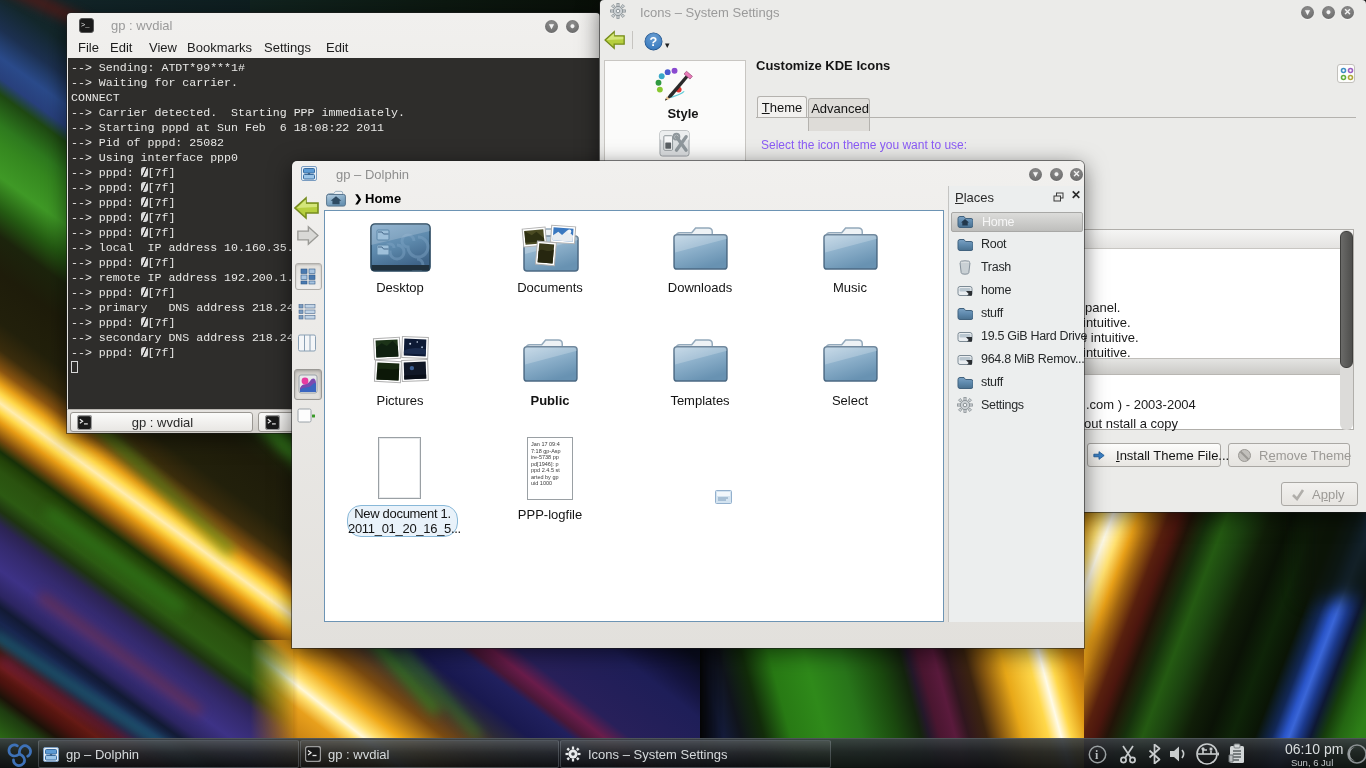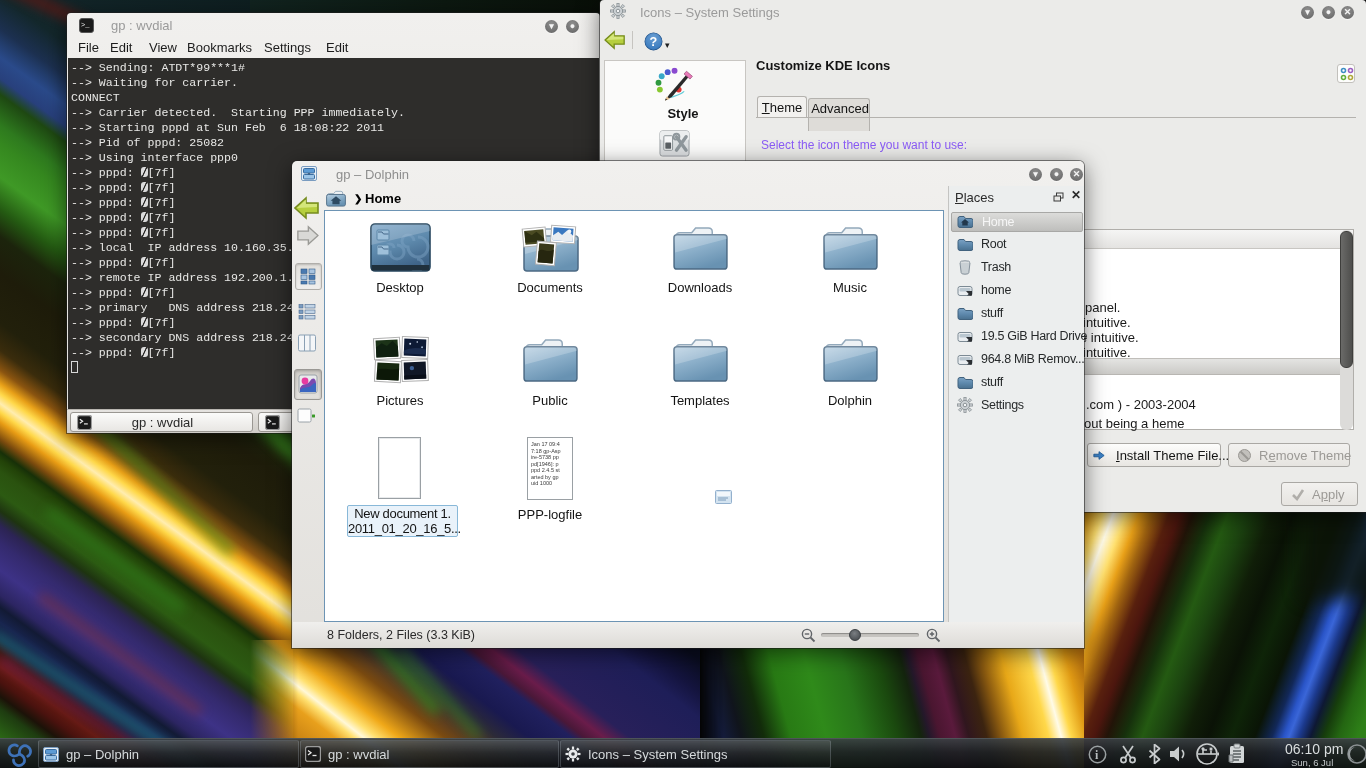--- a/index.html
+++ b/index.html
@@ -335,21 +335,21 @@
  <div style="position:absolute;left:161px;top:138px;font-size:12px;color:#8b5cf6;">Select the icon theme you want to use:</div>
 
  <div style="position:absolute;left:157px;top:229px;width:597px;height:201px;border:1px solid #b0aeaa;background:#fff;">
    <div style="position:absolute;left:0;top:0;width:595px;height:19px;background:linear-gradient(#f5f5f4,#e4e3e1);border-bottom:1px solid #c8c6c2;"></div>
    <div style="position:absolute;left:327px;top:70px;font-size:13px;color:#1a1a1a;">panel.</div>
    <div style="position:absolute;left:325px;top:85px;font-size:13px;color:#1a1a1a;">intuitive.</div>
    <div style="position:absolute;left:322px;top:100px;font-size:13px;color:#1a1a1a;">e intuitive.</div>
    <div style="position:absolute;left:325px;top:115px;font-size:13px;color:#1a1a1a;">intuitive.</div>
    <div style="position:absolute;left:0;top:128px;width:595px;height:17px;background:linear-gradient(#e4e4e2,#cbcac7);border-top:1px solid #c0beba;border-bottom:1px solid #b8b6b2;"></div>
    <div style="position:absolute;left:328px;top:167px;font-size:13px;color:#1a1a1a;">.com ) - 2003-2004</div>
-   <div style="position:absolute;left:326px;top:186px;font-size:13px;color:#1a1a1a;">out being a heme</div>
+   <div style="position:absolute;left:326px;top:186px;font-size:13px;color:#1a1a1a;">out nstall a copy</div>
  </div>
  <div style="position:absolute;left:740px;top:230px;width:13px;height:200px;background:#dcdbd9;border-radius:6px;"></div>
  <div style="position:absolute;left:740px;top:231px;width:13px;height:137px;background:linear-gradient(90deg,#6a6a68,#4e4e4c);border-radius:6px;border:1px solid #3e3e3c;"></div>
  <div class="ssbtn" style="left:487px;top:443px;width:134px;">
    <svg class="ic" style="left:5px;top:6px;" width="12" height="11" viewBox="0 0 14 12">
         <path d="M1 4.5 h6 V1.5 L13 6 7 10.5 v-3 H1z" fill="#3b7fc4" stroke="#1d5a96"></path>
       </svg>
    <span style="position:absolute;left:28px;top:4px;"><u>I</u>nstall Theme File...</span>
     </div>
  <div class="ssbtn dis" style="left:628px;top:443px;width:122px;">
@@ -553,24 +553,24 @@
    <rect x="0.5" y="0.5" width="16" height="13" rx="1" fill="#cfe0ef" stroke="#88a8c8" opacity="0.9"></rect>
    <rect x="2" y="2" width="13" height="4" fill="#f2f7fb"></rect>
         <path d="M3 8 h10 M3 10 h8" stroke="#7d9cba"></path>
       </svg>
     </div>
  <div class="flabel" style="left:78px;top:119px;width:60px;">Desktop</div>
  <div class="flabel" style="left:218px;top:119px;width:80px;">Documents</div>
  <div class="flabel" style="left:368px;top:119px;width:80px;">Downloads</div>
  <div class="flabel" style="left:528px;top:119px;width:60px;">Music</div>
  <div class="flabel" style="left:78px;top:232px;width:60px;">Pictures</div>
- <div class="flabel" style="left:228px;top:232px;width:60px;">Public</div>
+ <div class="flabel" style="left:228px;top:232px;width:60px;font-weight:bold;">Public</div>
  <div class="flabel" style="left:368px;top:232px;width:80px;">Templates</div>
- <div class="flabel" style="left:528px;top:232px;width:60px;">Dolphin</div>
- <div class="flabel" style="left:55px;top:344px;width:111px;background:#e9f2fa;border:1px solid #88b8d8;border-radius:2px;letter-spacing:-0.3px;">New document 1.<br>2011_01_20_16_5...</div>
+ <div class="flabel" style="left:528px;top:232px;width:60px;">Select</div>
+ <div class="flabel" style="left:55px;top:344px;width:111px;background:#e9f2fa;border:1px solid #88b8d8;border-radius:14px;letter-spacing:-0.3px;">New document 1.<br>2011_01_20_16_5...</div>
  <div class="flabel" style="left:215px;top:346px;width:86px;">PPP-logfile</div>
  <div id="places">
   <div style="position:absolute;left:6px;top:4px;font-size:13px;color:#2a2a2a;"><u>P</u>laces</div>
   <div class="ic" style="left:104px;top:6px;">
         <svg width="11" height="11" viewBox="0 0 11 11">
           <rect x="3.5" y="1" width="6.5" height="5" fill="none" stroke="#3a3a3a"></rect>
           <rect x="1" y="4" width="6.5" height="5" fill="#e8e8e6" stroke="#3a3a3a"></rect>
         </svg>
       </div>
   <div style="position:absolute;left:122px;top:2px;font-size:12px;font-weight:bold;color:#2a2a2a;">✕</div>
@@ -640,35 +640,20 @@
   <div class="ic" style="left:8px;top:189px;">
         <svg width="16" height="15" viewBox="0 0 16 14">
           <use href="#folds"></use>
         </svg>
       </div>
   <div class="ic" style="left:8px;top:211px;">
         <svg width="16" height="16">
           <use href="#gear16"></use>
         </svg>
       </div>
- </div>
- <div id="dstat">
-  <span style="position:absolute;left:34px;top:6px;">8 Folders, 2 Files (3.3 KiB)</span>
-  <svg class="ic" style="left:508px;top:6px;" width="15" height="15" viewBox="0 0 15 15">
-        <circle cx="6" cy="6" r="4.6" fill="none" stroke="#606468" stroke-width="1.4"></circle>
-        <path d="M9.5 9.5 l4 4" stroke="#606468" stroke-width="1.8"></path>
-        <path d="M3.8 6 h4.4" stroke="#606468" stroke-width="1.4"></path>
-      </svg>
-  <div style="position:absolute;left:528px;top:11px;width:98px;height:4px;background:#c6c4c0;border-radius:2px;box-shadow:inset 0 1px 1px rgba(0,0,0,.3);"></div>
-  <div style="position:absolute;left:556px;top:7px;width:12px;height:12px;border-radius:50%;background:radial-gradient(circle at 45% 35%,#7a7e82,#4e5256 75%);border:1px solid #3a3e42;"></div>
-  <svg class="ic" style="left:633px;top:6px;" width="15" height="15" viewBox="0 0 15 15">
-        <circle cx="6" cy="6" r="4.6" fill="none" stroke="#606468" stroke-width="1.4"></circle>
-        <path d="M9.5 9.5 l4 4" stroke="#606468" stroke-width="1.8"></path>
-        <path d="M3.8 6 h4.4 M6 3.8 v4.4" stroke="#606468" stroke-width="1.4"></path>
-      </svg>
  </div>
 </div>
 
 <div id="bar">
  <svg class="ic" style="left:4px;top:1px;" width="31" height="28" viewBox="0 0 34 31">
   <g fill="none" stroke="#3e72b8" stroke-width="3" stroke-linecap="round">
    <path d="M17 15.5 C16 8 22 4.5 26.5 7.5 C30.5 10.2 30 16 26 18"></path>
    <path d="M17 15.5 C16 8 22 4.5 26.5 7.5 C30.5 10.2 30 16 26 18" transform="rotate(120 17 15.5)"></path>
    <path d="M17 15.5 C16 8 22 4.5 26.5 7.5 C30.5 10.2 30 16 26 18" transform="rotate(240 17 15.5)"></path>
   </g>

